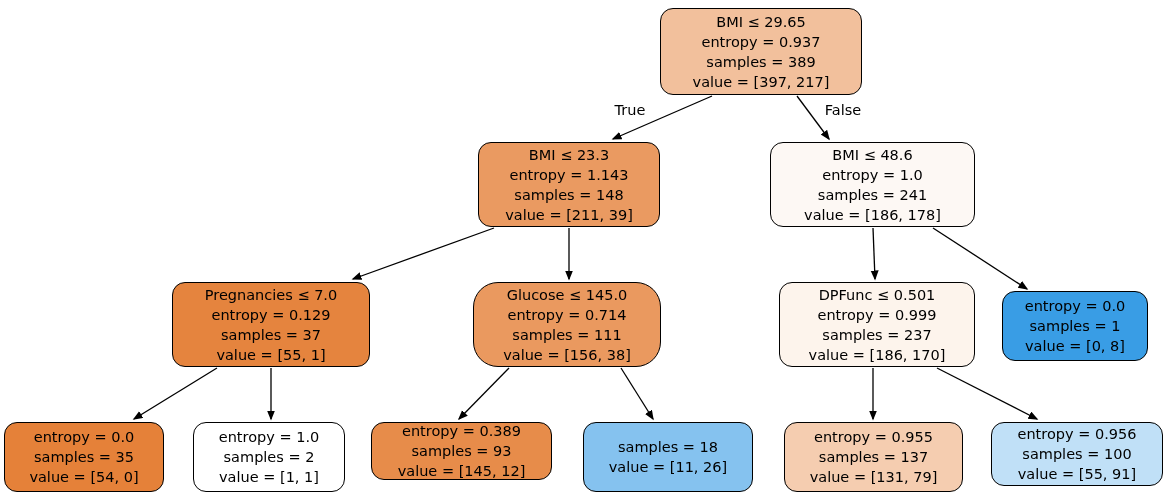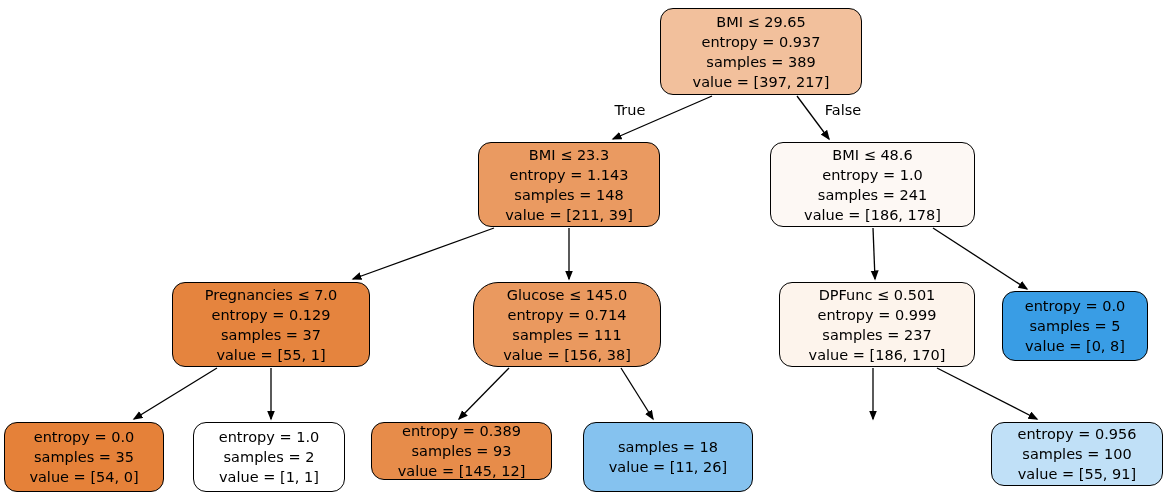--- a/index.html
+++ b/index.html
@@ -104,21 +104,21 @@
       <div class="node-line">value = [156, 38]</div>
     </div>
     <div class="node" style="left: 779px; top: 282px; width: 196px; height: 85px; background: rgb(253, 244, 236);">
       <div class="node-line">DPFunc ≤ 0.501</div>
       <div class="node-line">entropy = 0.999</div>
       <div class="node-line">samples = 237</div>
       <div class="node-line">value = [186, 170]</div>
     </div>
     <div class="node" style="left: 1002px; top: 291px; width: 146px; height: 70px; background: rgb(57, 157, 229);">
       <div class="node-line">entropy = 0.0</div>
-      <div class="node-line">samples = 5</div>
+      <div class="node-line">samples = 1</div>
       <div class="node-line">value = [0, 8]</div>
     </div>
     <div class="node" style="left: 4px; top: 422px; width: 160px; height: 70px; background: rgb(229, 129, 57);">
       <div class="node-line">entropy = 0.0</div>
       <div class="node-line">samples = 35</div>
       <div class="node-line">value = [54, 0]</div>
     </div>
     <div class="node" style="left: 193px; top: 422px; width: 152px; height: 70px; background: rgb(255, 255, 255);">
       <div class="node-line">entropy = 1.0</div>
       <div class="node-line">samples = 2</div>
@@ -126,18 +126,23 @@
     </div>
     <div class="node" style="left: 371px; top: 422px; width: 181px; height: 58px; background: rgb(231, 140, 74);">
       <div class="node-line">entropy = 0.389</div>
       <div class="node-line">samples = 93</div>
       <div class="node-line">value = [145, 12]</div>
     </div>
     <div class="node" style="left: 583px; top: 422px; width: 170px; height: 70px; background: rgb(133, 194, 239);">
       <div class="node-line">samples = 18</div>
       <div class="node-line">value = [11, 26]</div>
     </div>
+    <div class="node" style="left: 784px; top: 422px; width: 179px; height: 70px; background: rgb(245, 205, 176);">
+      <div class="node-line">entropy = 0.955</div>
+      <div class="node-line">samples = 137</div>
+      <div class="node-line">value = [131, 79]</div>
+    </div>
     <div class="node" style="left: 991px; top: 422px; width: 172px; height: 64px; background: rgb(192, 224, 247);">
       <div class="node-line">entropy = 0.956</div>
       <div class="node-line">samples = 100</div>
       <div class="node-line">value = [55, 91]</div>
     </div>
   </div>
 
 </body></html>

